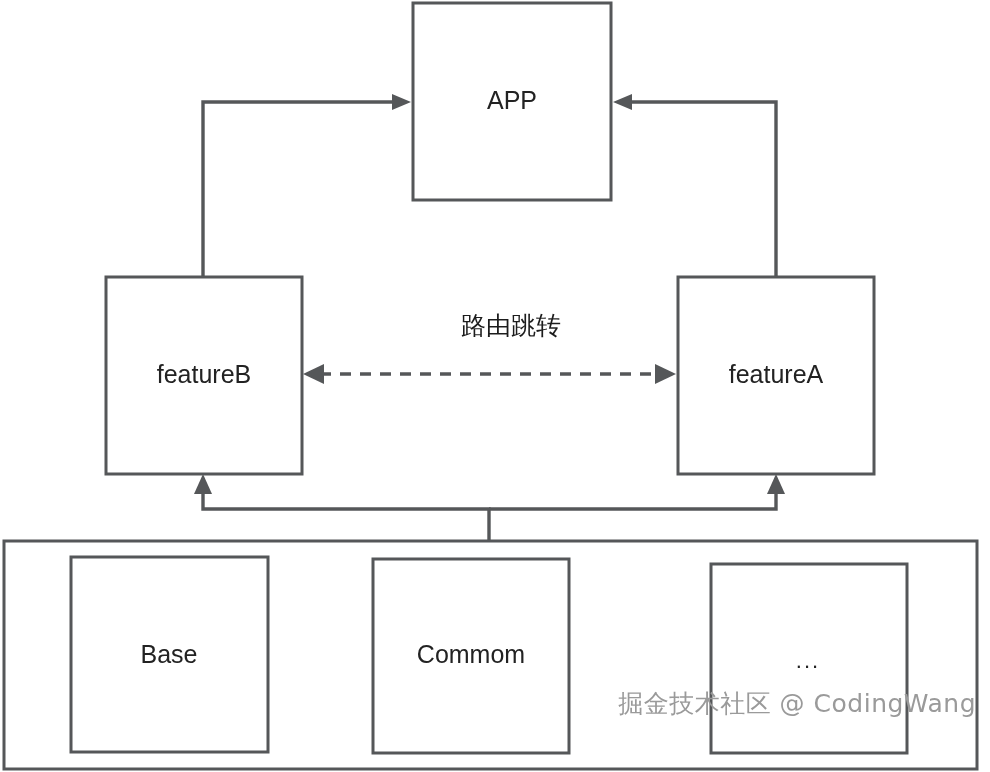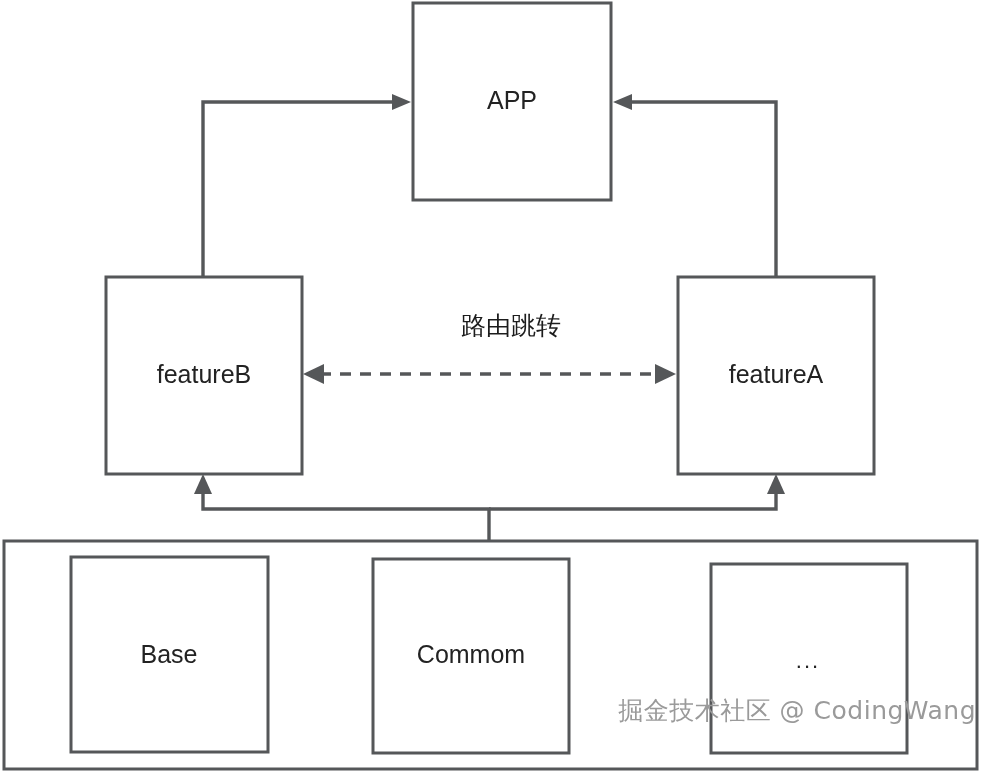--- a/index.html
+++ b/index.html
@@ -73,21 +73,21 @@
     stroke-width: 3.4;
     stroke-dasharray: 11 9;
   }
   .arrow-head {
     fill: #555759;
     stroke: none;
   }
   .watermark {
     position: absolute;
     right: 14px;
-    bottom: 17px;
+    bottom: 24px;
     font-family: "DejaVu Sans", "Liberation Sans", sans-serif;
     font-size: 25px;
     color: #9a9a9a;
     white-space: nowrap;
     letter-spacing: 0.5px;
     pointer-events: none;
     user-select: none;
   }
 </style>
 </head>

